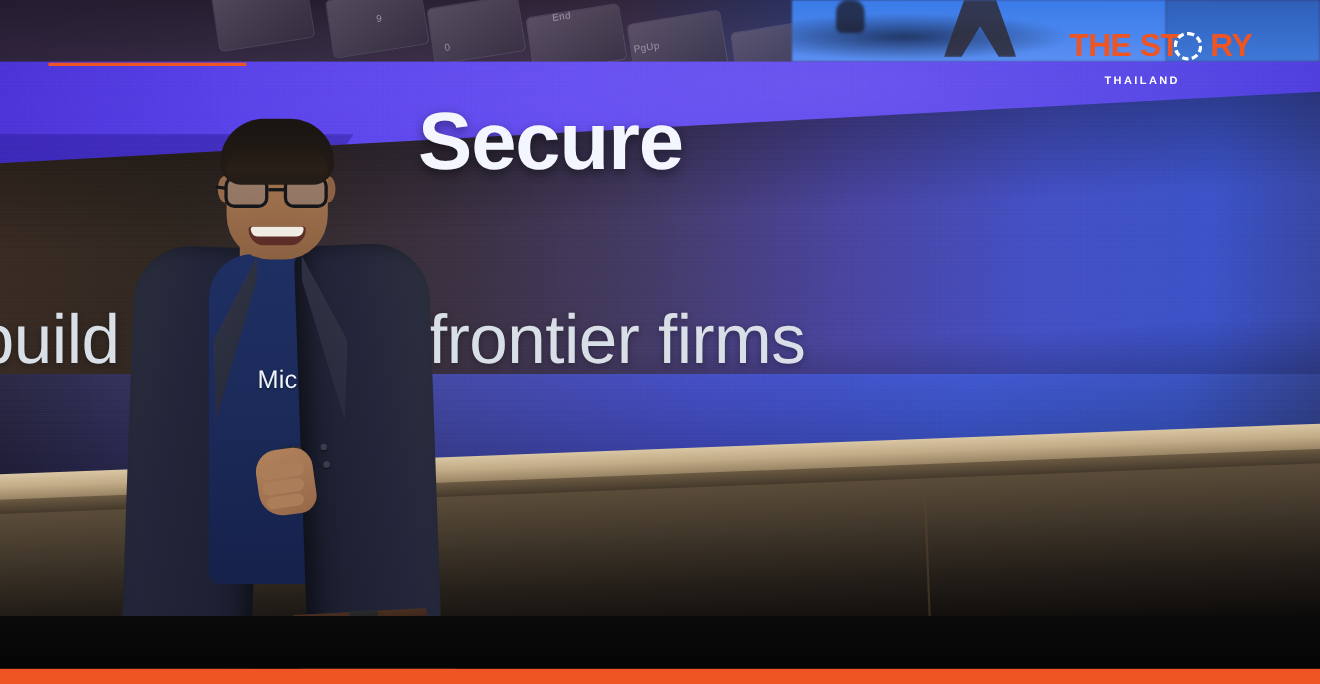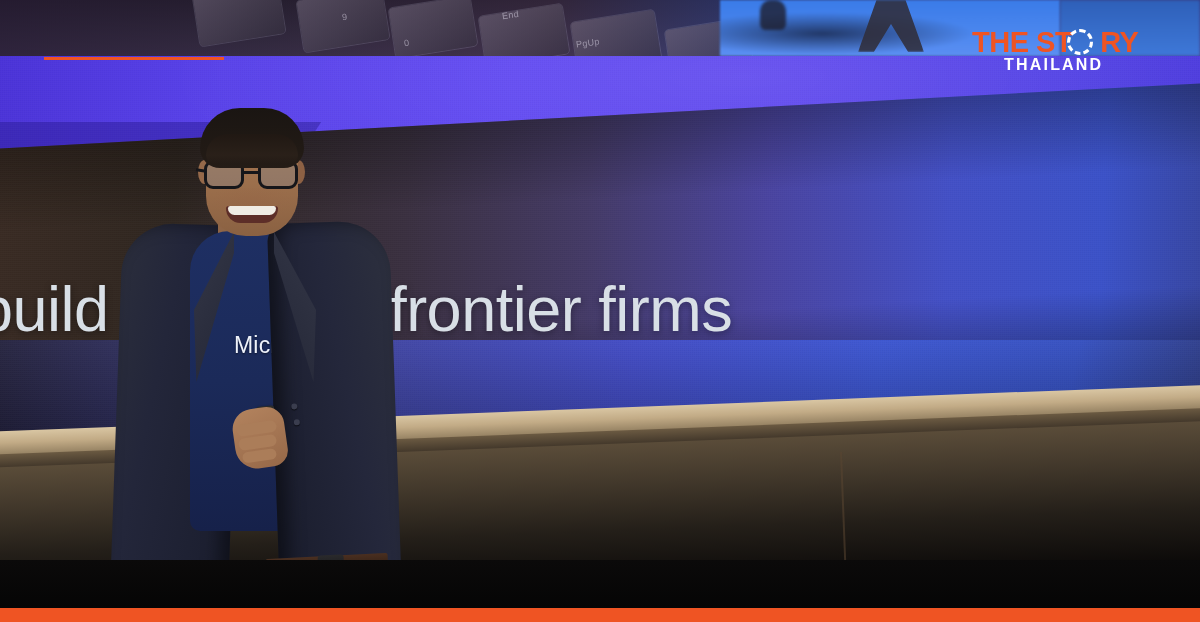--- a/index.html
+++ b/index.html
@@ -331,22 +331,22 @@
     font-family:"Liberation Sans", sans-serif;
     white-space:nowrap;
   }
   .logo-o-gap { display:inline-block; width:28px; }
   .logo-o-circle {
     position:absolute; left:95px; top:3px; width:26px; height:26px;
     border-radius:50%;
     border:3px dashed #ffffff;
   }
   .logo-sub {
-    position:absolute; left:32px; top:30px;
-    font-size:16px; font-weight:700;
+    position:absolute; left:32px; top:42px;
+    font-size:10px; font-weight:700;
     color:#ffffff;
     letter-spacing:2.2px;
     font-family:"Liberation Sans", sans-serif;
   }
 
   
   .bottom-black {
     left:0; top:560px; width:1200px; height:48px;
     background:linear-gradient(180deg,#0b0a0a 0%, #050505 100%);
   }
@@ -380,20 +380,21 @@
   <div class="layer violet-band">
     <div class="chev chev1"></div>
     <div class="chev chev2"></div>
     <div class="chev chev3"></div>
   </div>
 
   <div class="layer dark-diag"></div>
   <div class="layer blue-field"></div>
   <div class="layer noise"></div>
 
+  <div class="layer slide-secure">Secure</div>
   <div class="layer slide-headline">build                nd’s next frontier firms</div>
 
   <div class="layer stage-wood"></div>
   <div class="layer stage-wood-shadow"></div>
   <div class="layer stage-front"></div>
   <div class="layer stage-seam"></div>
   <div class="layer stage-dark-bottom"></div>
 
   <div class="layer person">
     <div class="jacket-left">

